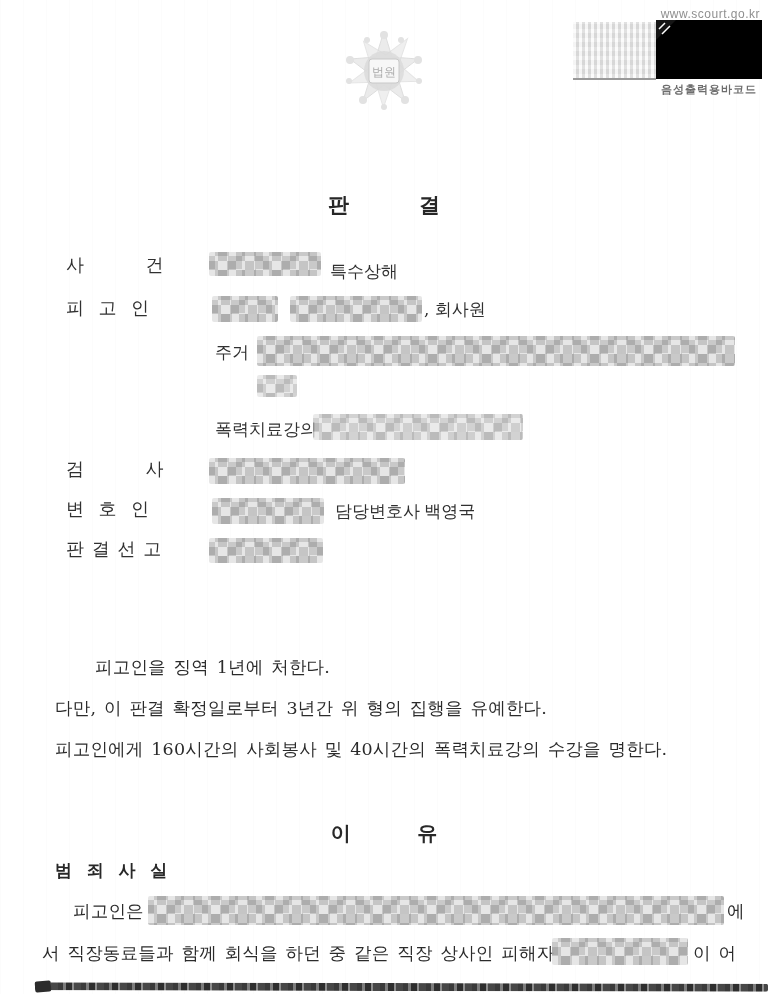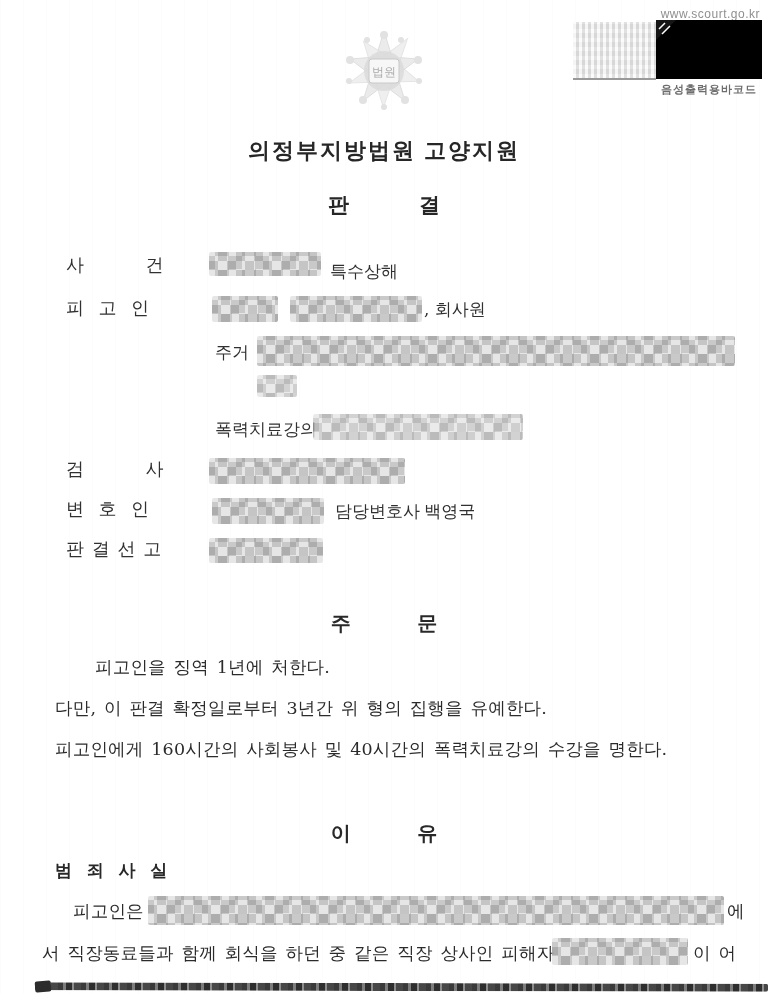--- a/index.html
+++ b/index.html
@@ -93,21 +93,20 @@
           <circle cx="0" cy="36" r="3"></circle>
         <circle cx="-35" cy="10" r="3"></circle>
           <circle cx="-17" cy="-31" r="3"></circle>
       </g>
       <circle r="20" fill="#d9d9d9" opacity="0.8"></circle>
       <rect x="-15" y="-12" width="30" height="24" rx="3" fill="#f7f7f7" stroke="#c9c9c9"></rect>
       <text x="0" y="5" text-anchor="middle" font-size="12" fill="#ababab" font-family="Liberation Sans, sans-serif">법원</text>
     </g>
   </svg>
 
-  <div class="abs center court-title sans" style="top:136px;">의정부지방법원 고양지원</div>
 
   <div class="abs center doc-title sans pre" style="top:191px;">판            결</div>
 
   <div class="abs row-label pre" style="left:55px;top:253px;">사         건</div>
   <div class="redact" style="left:209px;top:252px;width:112px;height:24px;"></div>
   <div class="abs row-text" style="left:330px;top:260px;text-align:center;">특수상해</div>
 
   <div class="abs row-label pre" style="left:55px;top:296px;">피  고  인</div>
   <div class="redact" style="left:212px;top:296px;width:66px;height:26px;"></div>
   <div class="redact" style="left:290px;top:296px;width:132px;height:26px;"></div>
@@ -123,21 +122,20 @@
   <div class="abs row-label pre" style="left:55px;top:457px;">검         사</div>
   <div class="redact" style="left:209px;top:458px;width:196px;height:26px;"></div>
 
   <div class="abs row-label pre" style="left:55px;top:497px;">변  호  인</div>
   <div class="redact" style="left:212px;top:498px;width:112px;height:26px;"></div>
   <div class="abs row-text" style="left:335px;top:500px;font-family:Liberation Serif, serif;">담당변호사 백영국</div>
 
   <div class="abs row-label pre" style="left:55px;top:537px;">판 결 선 고</div>
   <div class="redact" style="left:209px;top:538px;width:114px;height:25px;"></div>
 
-  <div class="abs center sec-head sans pre" style="top:610px;">주            문</div>
 
   <div class="abs body-line" style="left:55px;top:655px;margin-left:40px;">피고인을 징역 1년에 처한다.</div>
   <div class="abs body-line" style="left:55px;top:696px;">다만, 이 판결 확정일로부터 3년간 위 형의 집행을 유예한다.</div>
   <div class="abs body-line" style="left:55px;top:737px;">피고인에게 160시간의 사회봉사 및 40시간의 폭력치료강의 수강을 명한다.</div>
 
   <div class="abs center sec-head sans pre" style="top:820px;">이            유</div>
 
   <div class="abs sub-head sans" style="left:55px;top:859px;">범 죄 사 실</div>
 
   <div class="abs body-line" style="left:73px;top:899px;">피고인은</div>

